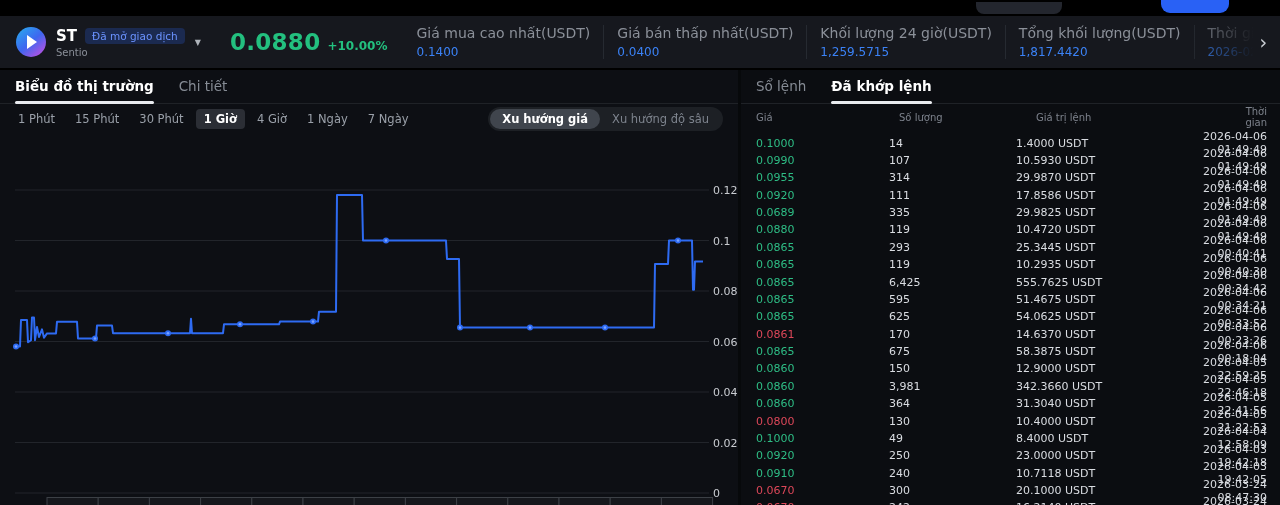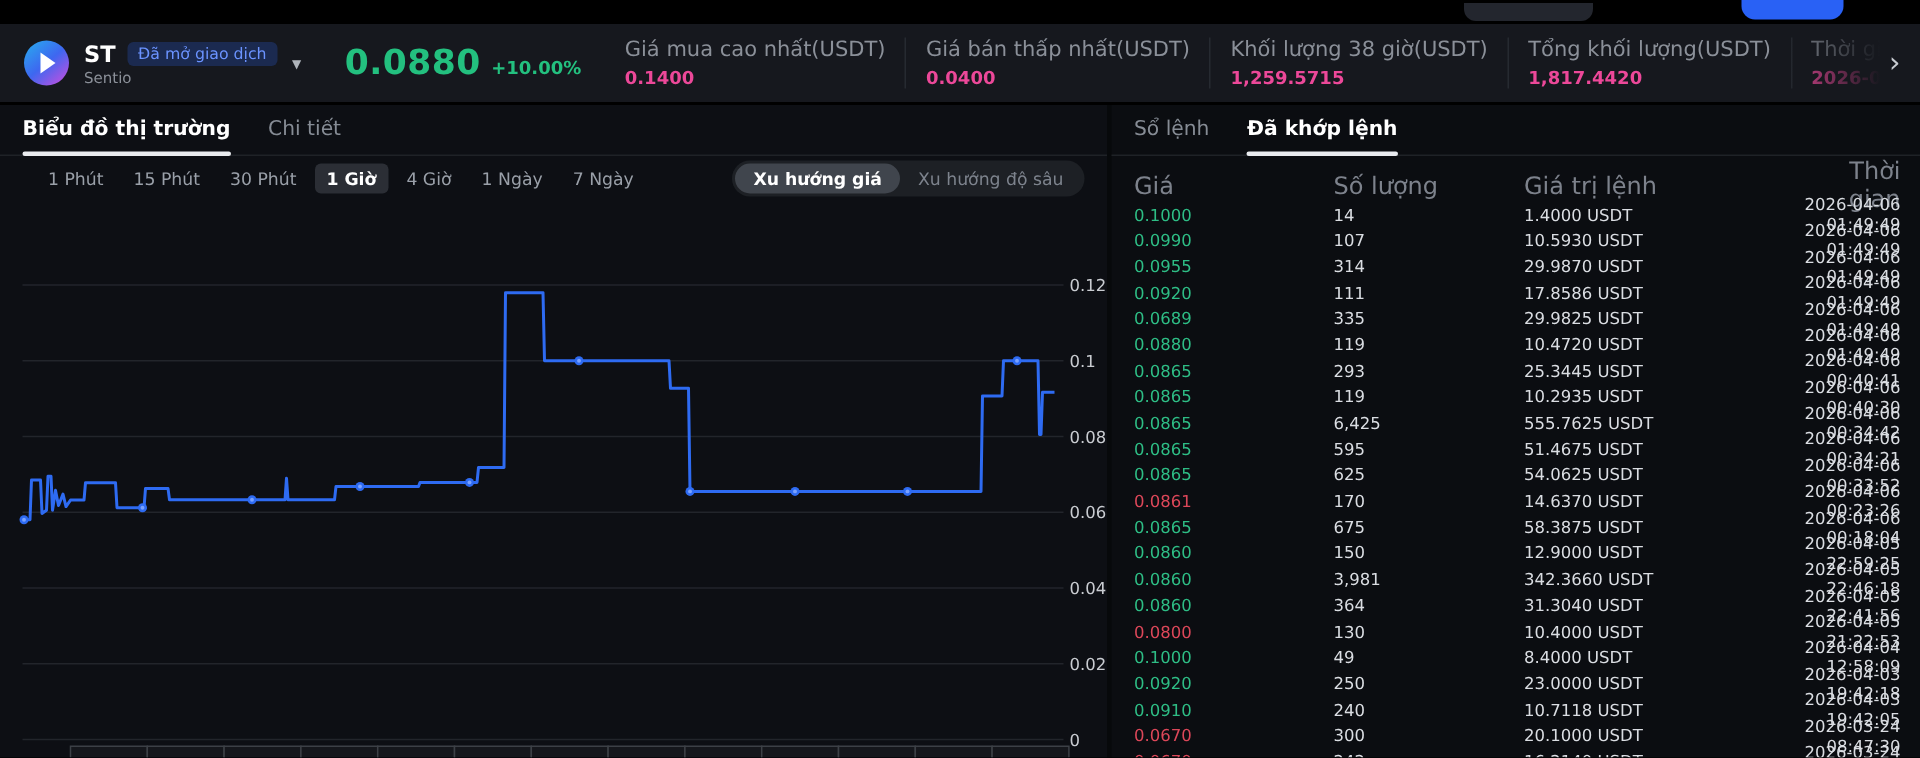--- a/index.html
+++ b/index.html
@@ -27,51 +27,51 @@
   .subname { font-size:10px; color:#8b9099; margin-top:2px; }
   .caret { color:#aeb3ba; font-size:8px; margin:0 13px 0 10px; }
   .vdiv { width:1px; height:26px; background:#2b2f36; }
   .price-box { margin:0 16px; display:flex; align-items:baseline; gap:7px; white-space:nowrap; }
   .price { font-size:23px; font-weight:bold; color:#23c07f; letter-spacing:.3px; }
   .change { font-size:12px; color:#23c07f; font-weight:600; }
   .stats { display:flex; align-items:center; height:100%; }
   .stat { border-left:1px solid #262a31; padding:0 13px; height:34px;
     display:flex; flex-direction:column; justify-content:space-between; }
   .stat .lbl { font-size:14px; color:#8b9099; white-space:nowrap; }
-  .stat .val { font-size:12px; color:#ec4899; font-weight:700; white-space:nowrap; }
+  .stat .val { font-size:12px; color:#3b82f6; font-weight:400; white-space:nowrap; }
   .stat:first-child { border-left:none; }
   .header-fade { position:absolute; right:0; top:0; width:95px; height:52px;
     background:linear-gradient(90deg,rgba(22,24,30,0),#16181e 72%);
     display:flex; align-items:center; justify-content:flex-end; }
   .chevron { color:#c8ccd2; font-size:19px; margin-right:13px; line-height:1; }
 
   
   .left-panel  { position:absolute; top:70px; left:0; width:738px; height:435px; background:#0d0f14; }
   .right-panel { position:absolute; top:70px; left:741px; width:539px; height:435px; background:#0b0d11; }
 
   .tabs { height:34px; display:flex; align-items:flex-end; padding:0 0 0 15px; gap:25px;
     border-bottom:1px solid #1f2227; }
   .tab { font-size:13.5px; color:#868c95; position:relative; padding:8px 0 9px; white-space:nowrap; }
   .tab.active { color:#fff; font-weight:bold; }
   .tab.active:after { content:""; position:absolute; left:0; right:0; bottom:-1px; height:3px;
     background:#e9ebef; border-radius:2px; }
 
-  .controls { height:30px; display:flex; align-items:center; padding:0 15px 0 24px; justify-content:space-between; }
+  .controls { height:30px; display:flex; align-items:center; padding:0 15px 0 10px; justify-content:space-between; }
   .intervals { display:flex; gap:4px; font-size:11.5px; color:#9aa0a9; }
   .interval { padding:3px 8px; border-radius:4px; white-space:nowrap; }
   .interval.active { background:#2b2e35; color:#fff; font-weight:600; }
   .trend-toggle { display:flex; background:#1d2025; border-radius:20px; padding:2px; font-size:11.5px; color:#7d838d; }
   .trend-opt { padding:3px 12px; border-radius:20px; white-space:nowrap; }
   .trend-opt.active { background:#40454d; color:#fff; font-weight:600; }
 
   .chart-wrap { position:absolute; top:64px; left:0; width:738px; height:371px; }
 
   
   .ob-grid { display:grid; grid-template-columns:133px 127px 180px 1fr; padding:0 13px 0 15px; align-items:center; }
-  .ob-header { height:26px; font-size:16px; color:#7d828c; }
+  .ob-header { height:26px; font-size:10px; color:#7d828c;gap:10px; }
   .ob-header span:last-child { text-align:right; }
   .ob-rows { height:375px; overflow:hidden; }
   .trade-row { height:17.38px; font-size:11px; color:#dadde2; }
   .trade-row span:last-child { text-align:right; }
   .p-buy  { color:#2ebd85; }
   .p-sell { color:#dc4759; }
 </style>
 </head>
 <body>
 
@@ -102,21 +102,21 @@
     <div class="stats">
       <div class="stat">
         <span class="lbl">Giá mua cao nhất(USDT)</span>
         <span class="val">0.1400</span>
       </div>
       <div class="stat">
         <span class="lbl">Giá bán thấp nhất(USDT)</span>
         <span class="val">0.0400</span>
       </div>
       <div class="stat">
-        <span class="lbl">Khối lượng 38 giờ(USDT)</span>
+        <span class="lbl">Khối lượng 24 giờ(USDT)</span>
         <span class="val">1,259.5715</span>
       </div>
       <div class="stat">
         <span class="lbl">Tổng khối lượng(USDT)</span>
         <span class="val">1,817.4420</span>
       </div>
       <div class="stat">
         <span class="lbl">Thời gian giao dịch</span>
         <span class="val">2026-02-26 12:00:00 ~ Đợi xác nhận</span>
       </div>

